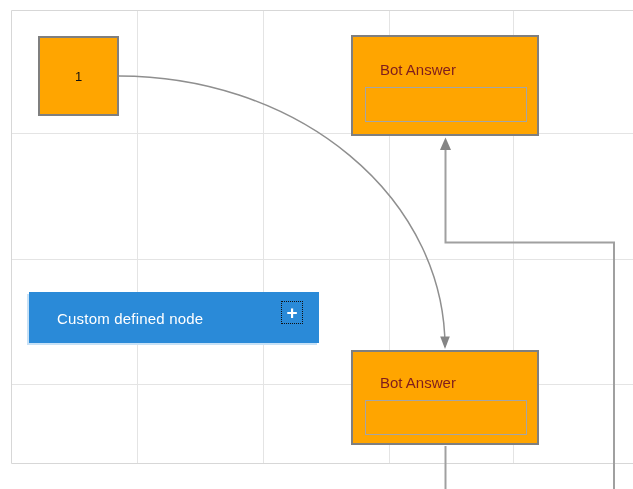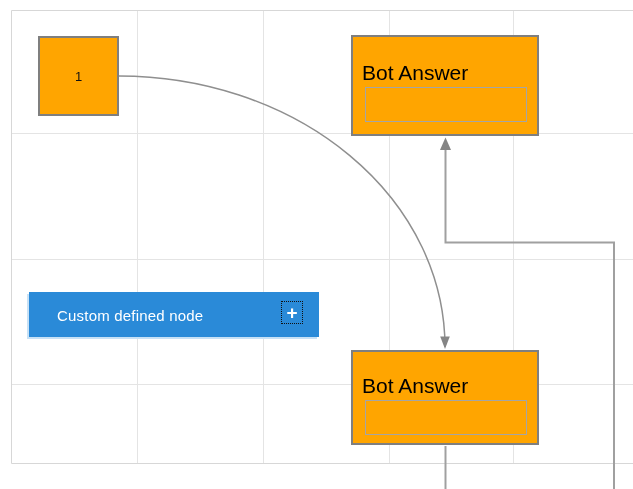--- a/index.html
+++ b/index.html
@@ -25,36 +25,36 @@
     z-index: 2;
   }
   #start-node {
     left: 38px; top: 36px; width: 81px; height: 80px;
     display: flex; align-items: center; justify-content: center;
     font-size: 13px; color: #111111;
   }
   #bot-answer-top    { left: 351px; top: 35px;  width: 188px; height: 101px; }
   #bot-answer-bottom { left: 351px; top: 350px; width: 188px; height: 95px;  }
   .bot-title {
-    position: absolute; left: 9px; top: 24px;
-    font-size: 21px; color: #000000; white-space: nowrap;
+    position: absolute; left: 27px; top: 24px;
+    font-size: 15px; color: #7f1d1d; white-space: nowrap;
   }
   #bot-answer-bottom .bot-title { top: 22px; }
   .bot-field {
     position: absolute; left: 12px; top: 50px;
     width: 162px; height: 35px;
     box-sizing: border-box;
     border: 1px solid #a5a5a5;
     background: transparent;
     font-size: 13px; color: #1a1a1a;
   }
   #bot-answer-bottom .bot-field { top: 48px; }
   #custom-node {
     position: absolute;
-    left: 29px; top: 292px; width: 290px; height: 45px;
+    left: 29px; top: 292px; width: 290px; height: 51px;
     background: #2A8AD8;
     box-shadow: -2px 2px 0 #c7e1f6;
     z-index: 2;
   }
   #custom-node .custom-label {
     position: absolute; left: 28px; top: 50%;
     transform: translateY(-50%);
     color: #ffffff; font-size: 15px; white-space: nowrap;
     letter-spacing: 0.2px;
   }

